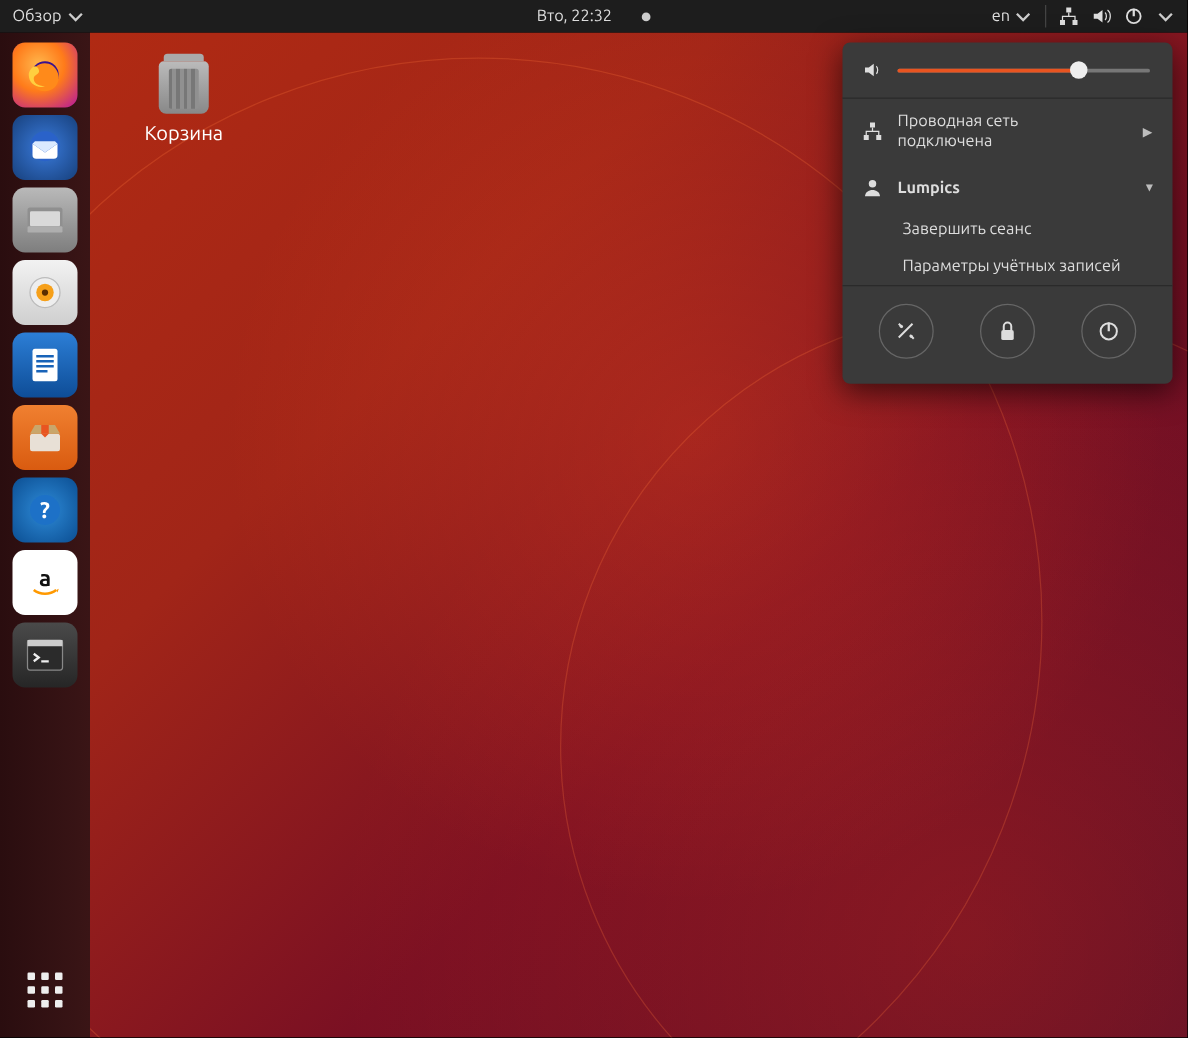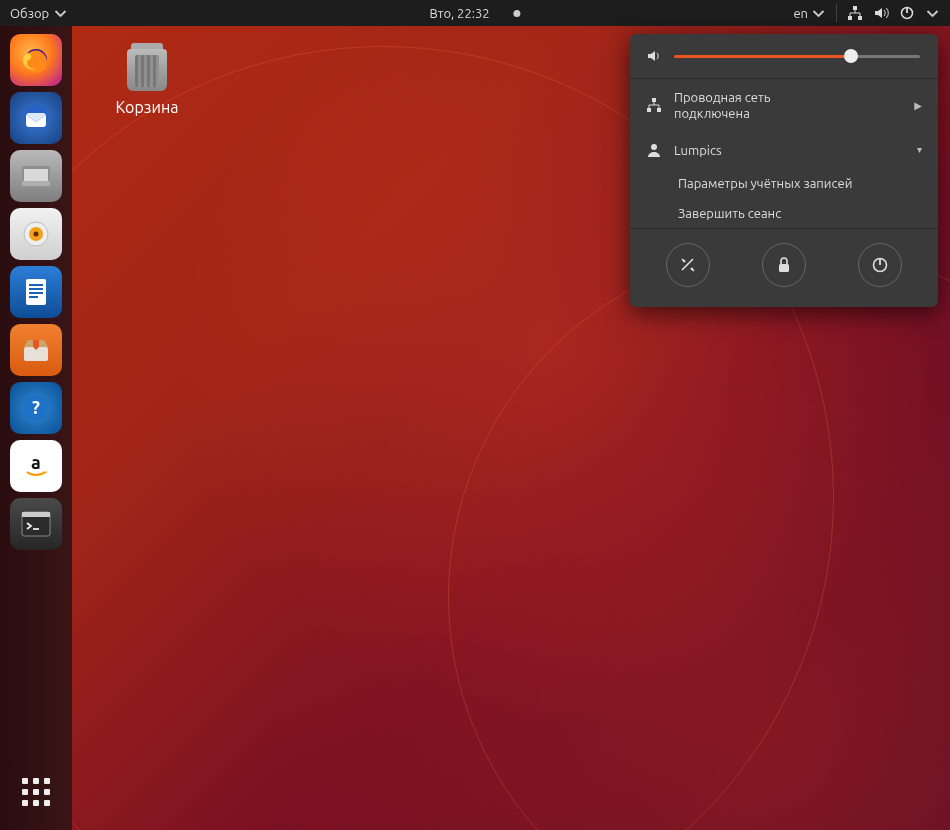--- a/index.html
+++ b/index.html
@@ -39,21 +39,21 @@
 .disc { width:44px; height:44px; border-radius:50%; background:radial-gradient(circle,#fff 0 10%,#ccc 11% 18%,#eee 19% 80%,#bbb 81%); box-shadow:0 1px 3px rgba(0,0,0,0.5); }
 
 
 .dock { position:absolute; top:26px; left:0; bottom:0; width:72px;
   background:linear-gradient(90deg,#2a0d0f,#3a1516); display:flex; flex-direction:column; align-items:center; padding-top:8px; gap:6px; z-index:5; }
 .dock .app { width:52px; height:52px; border-radius:10px; display:flex; align-items:center; justify-content:center; cursor:pointer; }
 .dock .apps-btn { margin-top:auto; margin-bottom:12px; width:52px; height:52px; display:grid; grid-template-columns:repeat(3,6px); grid-template-rows:repeat(3,6px); gap:5px; align-content:center; justify-content:center; cursor:pointer; }
 .dock .apps-btn span { background:#eee; border-radius:1px; }
 
 
-.popover { position:absolute; top:34px; right:12px; width:308px; background:#3a3a3a; color:#ddd; border-radius:6px; box-shadow:0 6px 24px rgba(0,0,0,0.6); z-index:30; overflow:visible; }
+.popover { position:absolute; top:34px; right:12px; width:264px; background:#3a3a3a; color:#ddd; border-radius:6px; box-shadow:0 6px 24px rgba(0,0,0,0.6); z-index:30; overflow:visible; }
 .popover::before { content:""; position:absolute; top:-8px; right:28px; border:8px solid transparent; border-bottom-color:#3a3a3a; }
 .popover .sep { height:1px; background:#2a2a2a; margin:0; }
 .pv-row { padding:10px 16px; display:flex; align-items:center; gap:12px; font-size:13px; }
 .pv-row.clk { cursor:pointer; }
 .pv-row .rarrow { margin-left:auto; font-size:10px; opacity:0.8; }
 .pv-sub { padding:8px 16px 8px 48px; font-size:13px; cursor:pointer; }
 .pv-sub.hl { position:relative; }
 .pv-sub.hl::after { content:""; position:absolute; left:28px; right:10px; top:2px; bottom:2px; border:3px solid #d21b1b; border-radius:16px; pointer-events:none; }
 .pv-icons { display:flex; justify-content:space-around; padding:14px 10px 20px; }
 .pv-iconbtn { width:44px; height:44px; border:1px solid #666; border-radius:50%; display:flex; align-items:center; justify-content:center; cursor:pointer; }
@@ -223,34 +223,34 @@
           <rect x="11" y="11" width="4" height="4" fill="#ddd"></rect>
           <path d="M8 5v3M3 11V8h10v3" stroke="#ddd" fill="none"></path>
         </svg>
       <div style="line-height:1.25">
         <div>Проводная сеть</div>
         <div>подключена</div>
       </div>
       <span class="rarrow">▶</span>
     </div>
 
-    <div class="pv-row clk" style="font-weight:normal;">
+    <div class="pv-row clk" style="font-weight:bold;">
       <svg class="icon16" viewBox="0 0 16 16">
           <circle cx="8" cy="5" r="3" fill="#ddd"></circle>
           <path d="M2 15c0-3 3-5 6-5s6 2 6 5z" fill="#ddd"></path>
         </svg>
       <span>Lumpics</span>
       <span class="rarrow">▾</span>
     </div>
 
     <div class="pv-sub">
+      <span>Завершить сеанс</span>
+    </div>
+    <div class="pv-sub">
       <span>Параметры учётных записей</span>
-    </div>
-    <div class="pv-sub">
-      <span>Завершить сеанс</span>
     </div>
 
     <div class="sep"></div>
     <div class="pv-icons">
       <div class="pv-iconbtn">
         <svg width="18" height="18" viewBox="0 0 18 18">
             <path d="M3 14L14 3M3 3l3 3M12 12l3 3" stroke="#ddd" stroke-width="1.6" fill="none"></path>
             <circle cx="5" cy="5" r="1.3" fill="#ddd"></circle>
             <circle cx="13" cy="13" r="1.3" fill="#ddd"></circle>
           </svg>

